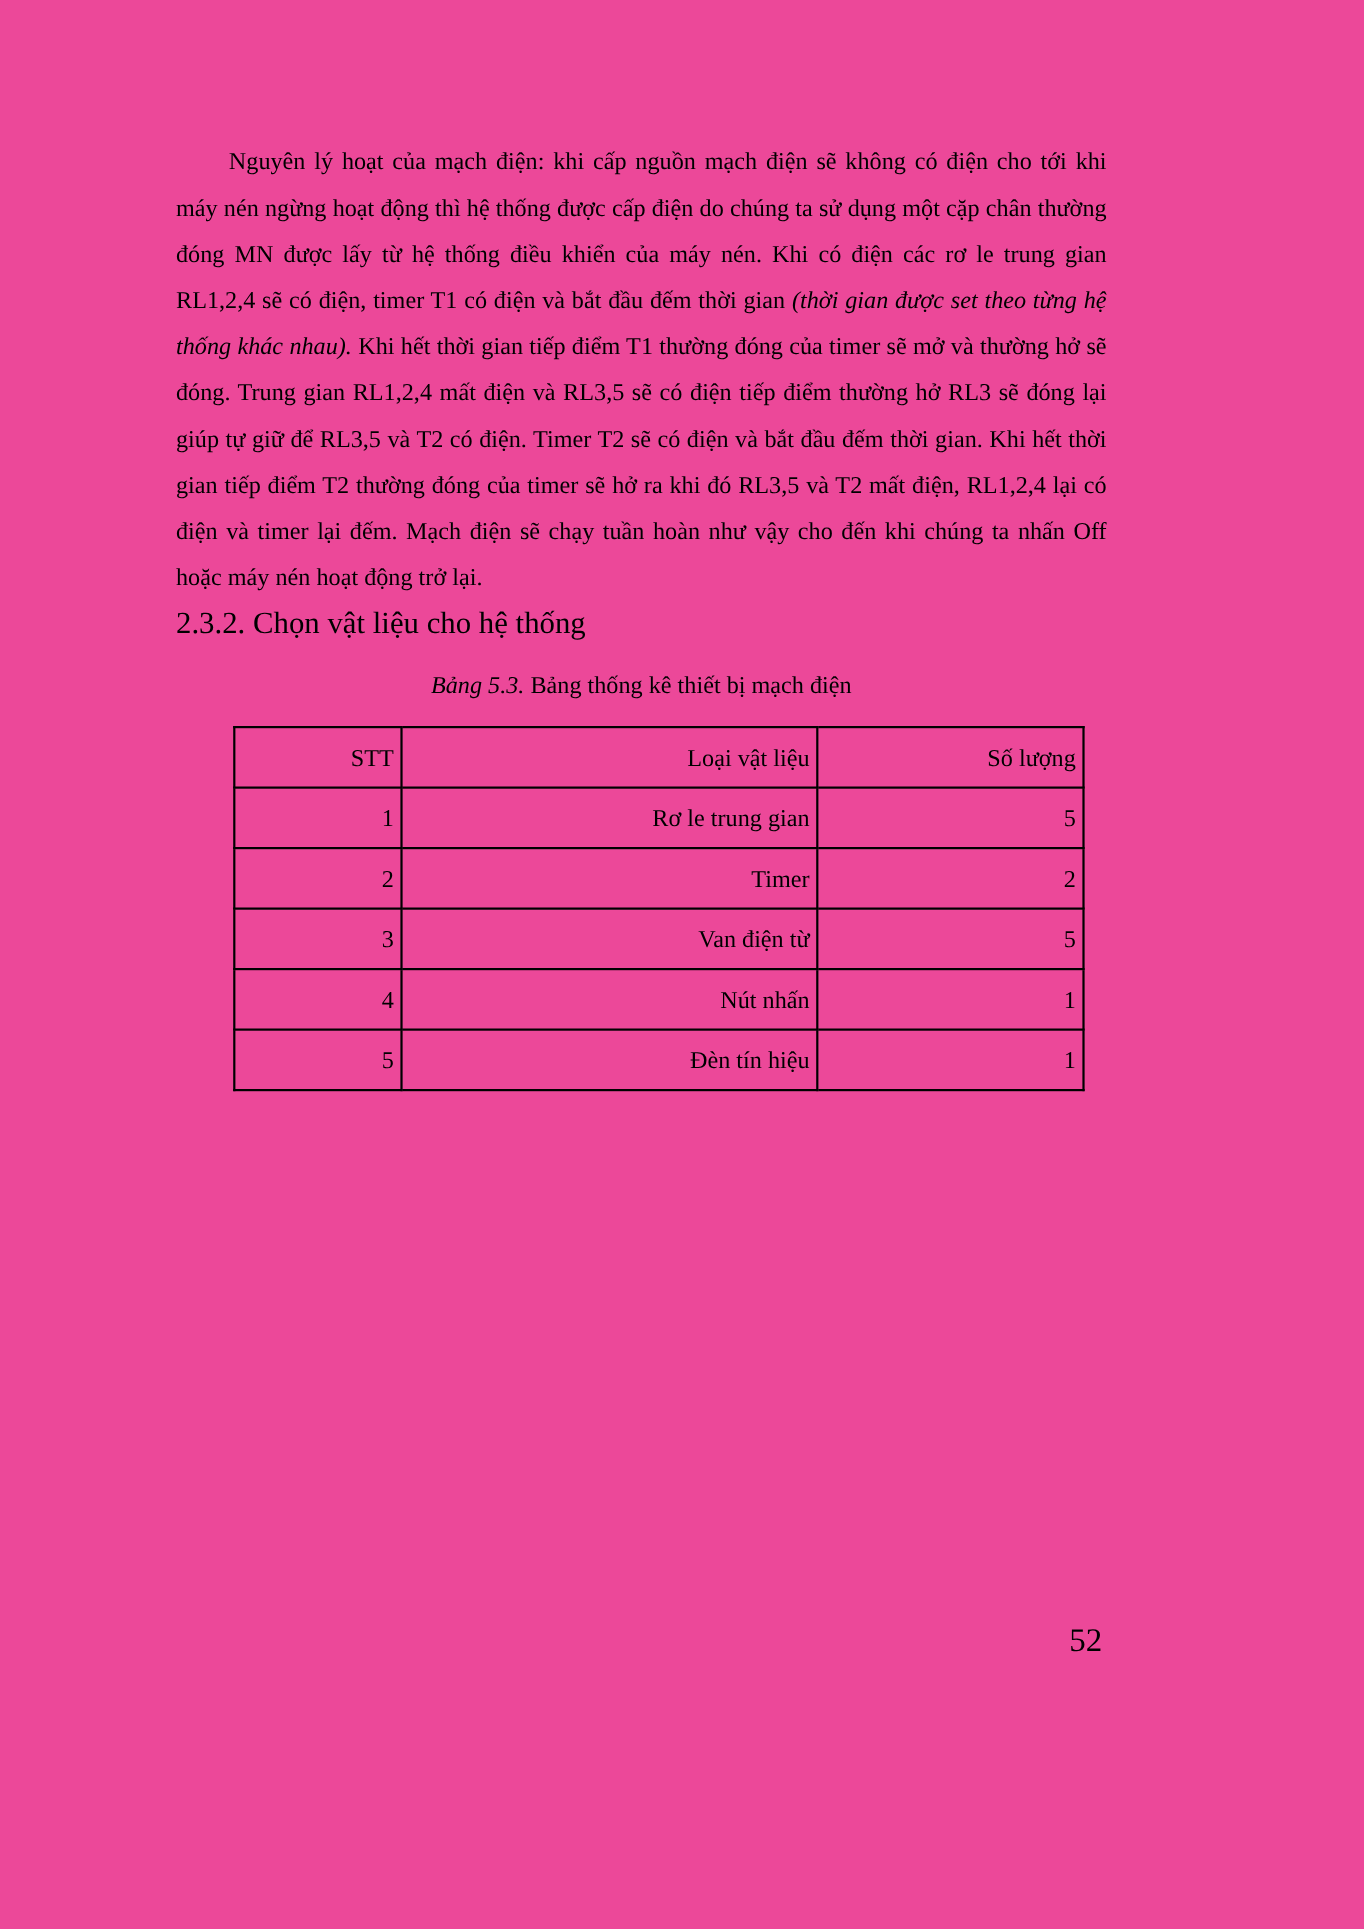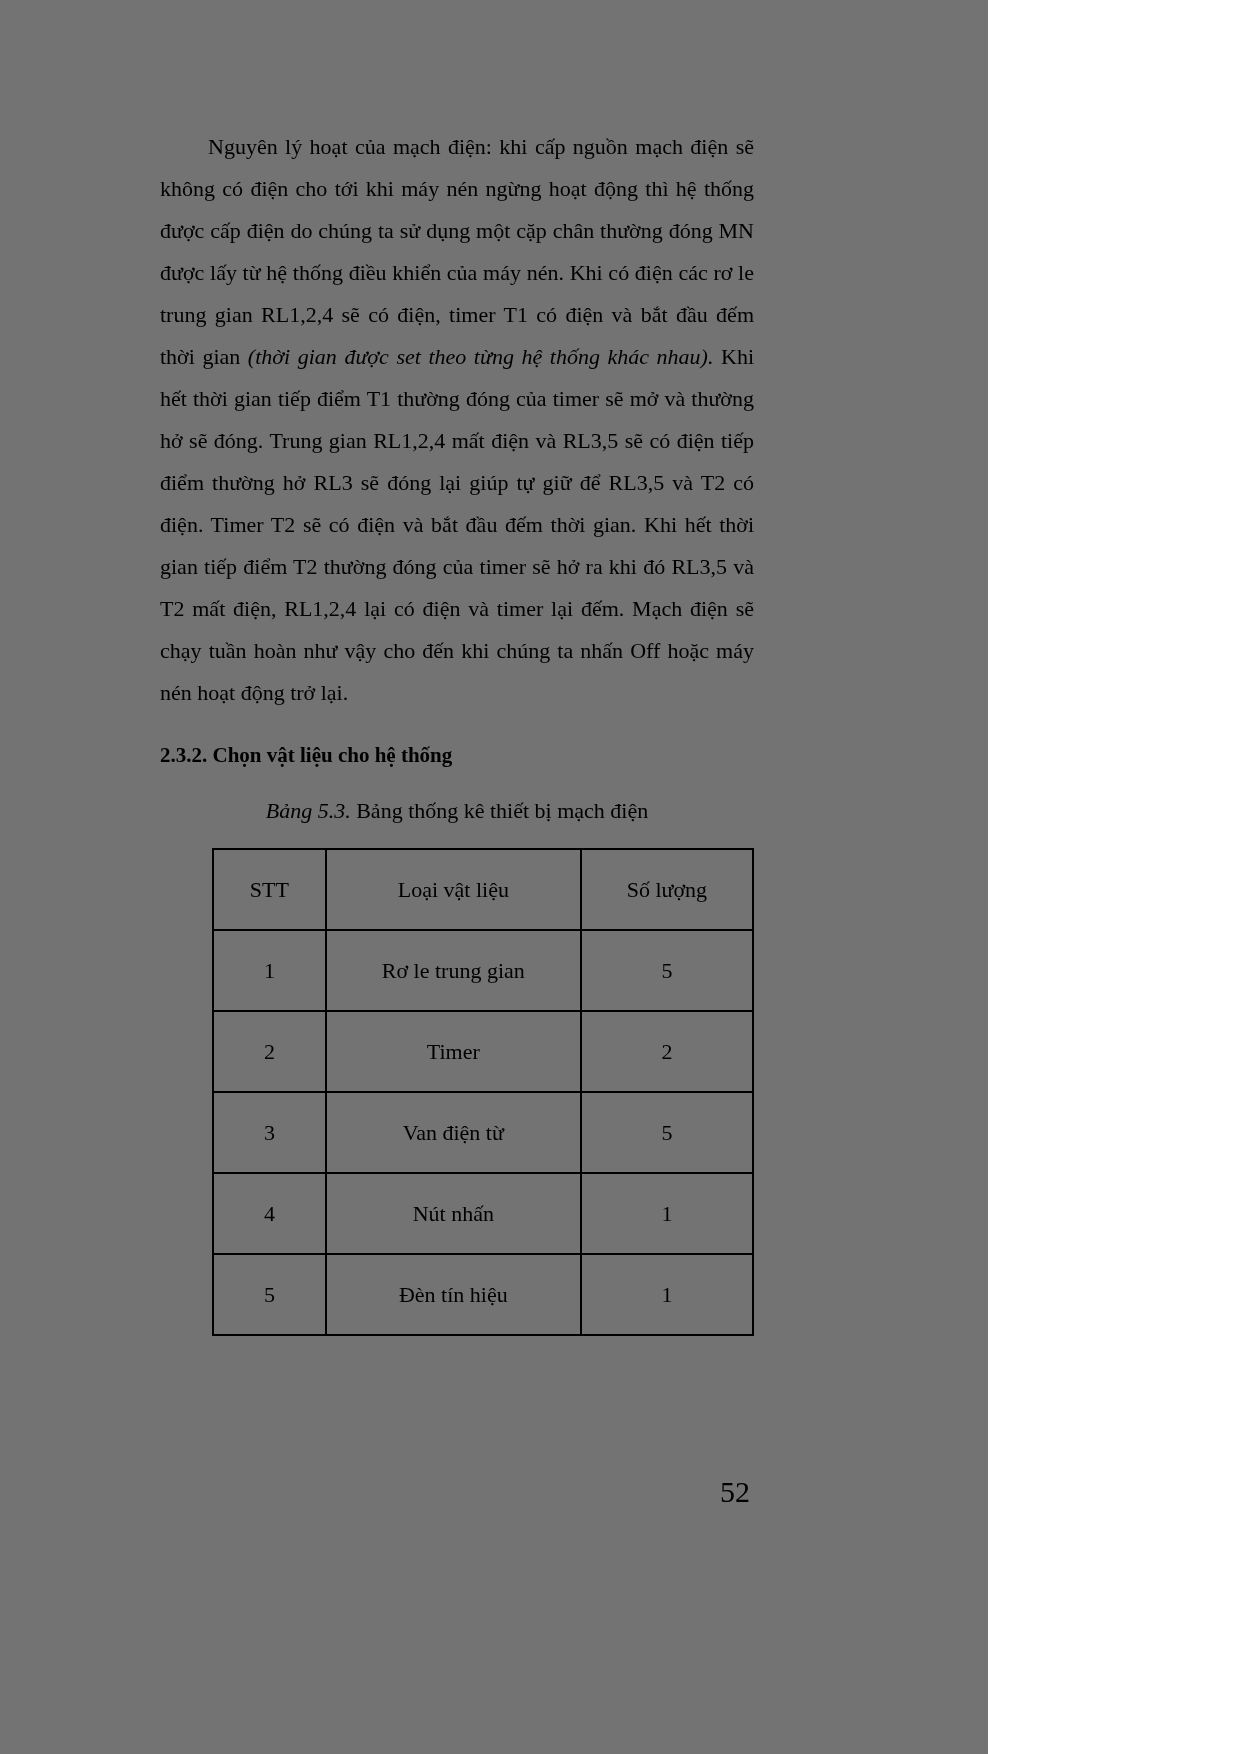--- a/index.html
+++ b/index.html
@@ -2,66 +2,66 @@
 <html lang="vi"><head>
 <meta charset="utf-8">
 <style>
   html, body {
     margin: 0;
     padding: 0;
     background: #ffffff;
   }
   .page {
     position: relative;
-    width: 988px;
+    width: 1240px;
     height: 1754px;
-    background: #737373;
+    background: #ec4899;
     color: #000000;
     font-family: "Liberation Serif", "DejaVu Serif", serif;
     font-size: 22px;
     line-height: 42px;
     overflow: hidden;
   }
   .content {
     padding: 126px 234px 0 160px;
   }
   .para {
     margin: 0;
     text-align: justify;
     text-indent: 48px;
   }
   .italic { font-style: italic; }
   .section-heading {
-    margin: 20px 0 6px 0;
-    font-weight: bold;
-    font-size: 21px;
+    margin: 0 0 6px 0;
+    font-weight: normal;
+    font-size: 28px;
     line-height: 42px;
     text-align: left;
     text-indent: 0;
   }
   .table-caption {
     margin: 14px 0 16px 0;
     text-align: center;
     text-indent: 0;
   }
   table.materials {
     border-collapse: collapse;
     margin-left: 52px;
     table-layout: fixed;
   }
   table.materials th,
   table.materials td {
     border: 2px solid #000000;
     height: 47px;
-    text-align: center;
+    text-align: right;
     vertical-align: middle;
     font-weight: normal;
     font-size: 22px;
     line-height: 26px;
-    padding: 16px 6px;
+    padding: 3px 6px;
   }
   .col-stt { width: 138px; }
   .col-material { width: 364px; }
   .col-qty { width: 228px; }
   .page-number {
     position: absolute;
     top: 1478px;
     right: 238px;
     font-size: 30px;
     line-height: 28px;

